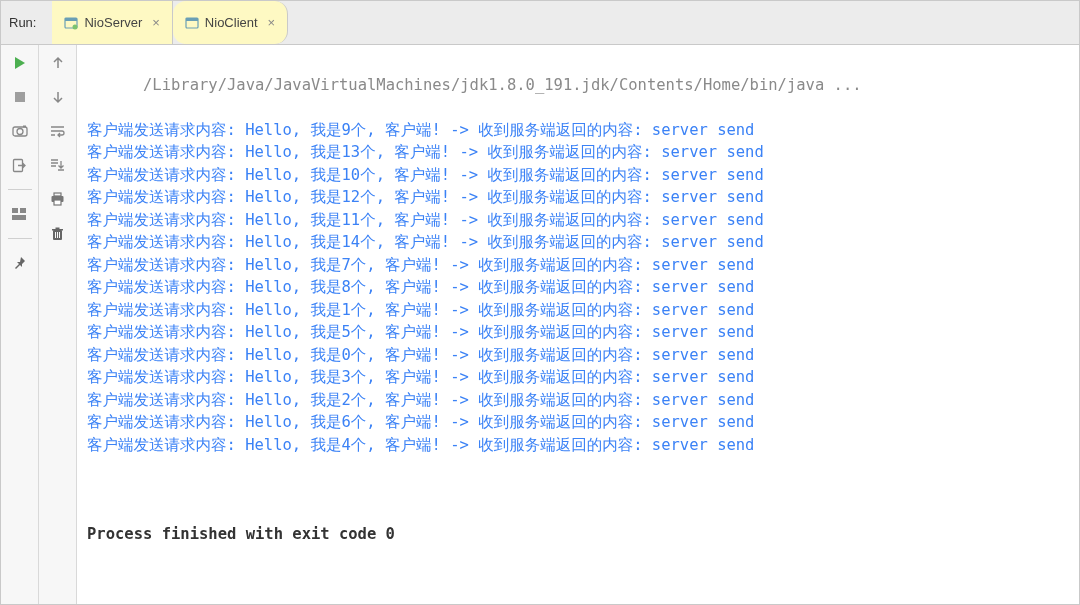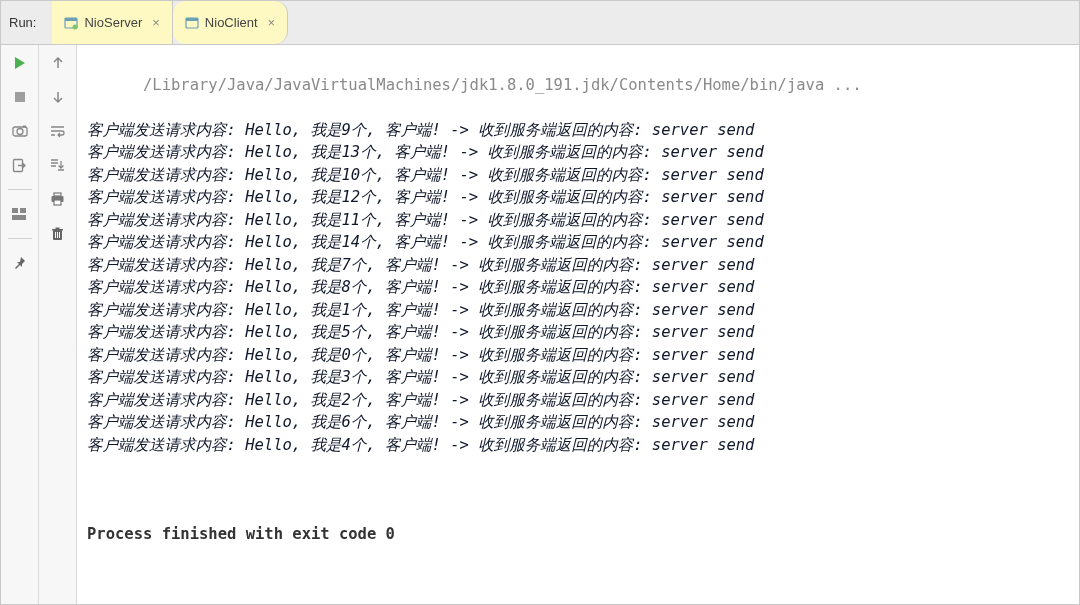--- a/index.html
+++ b/index.html
@@ -108,22 +108,21 @@
       font-size: 15.5px;
       line-height: 22.5px;
       color: #333;
       overflow: auto;
       white-space: pre;
     }
     .console-cmd {
       color: #8a8a8a;
     }
     .console-line {
-      color: #0f172a;
-      font-style: italic;
+      color: #3b82f6;
     }
     .console-exit {
       color: #333;
       margin-top: 22px;
       display: block;
       font-weight: bold;
     }
     svg { display: block; }
   </style>
 </head>

